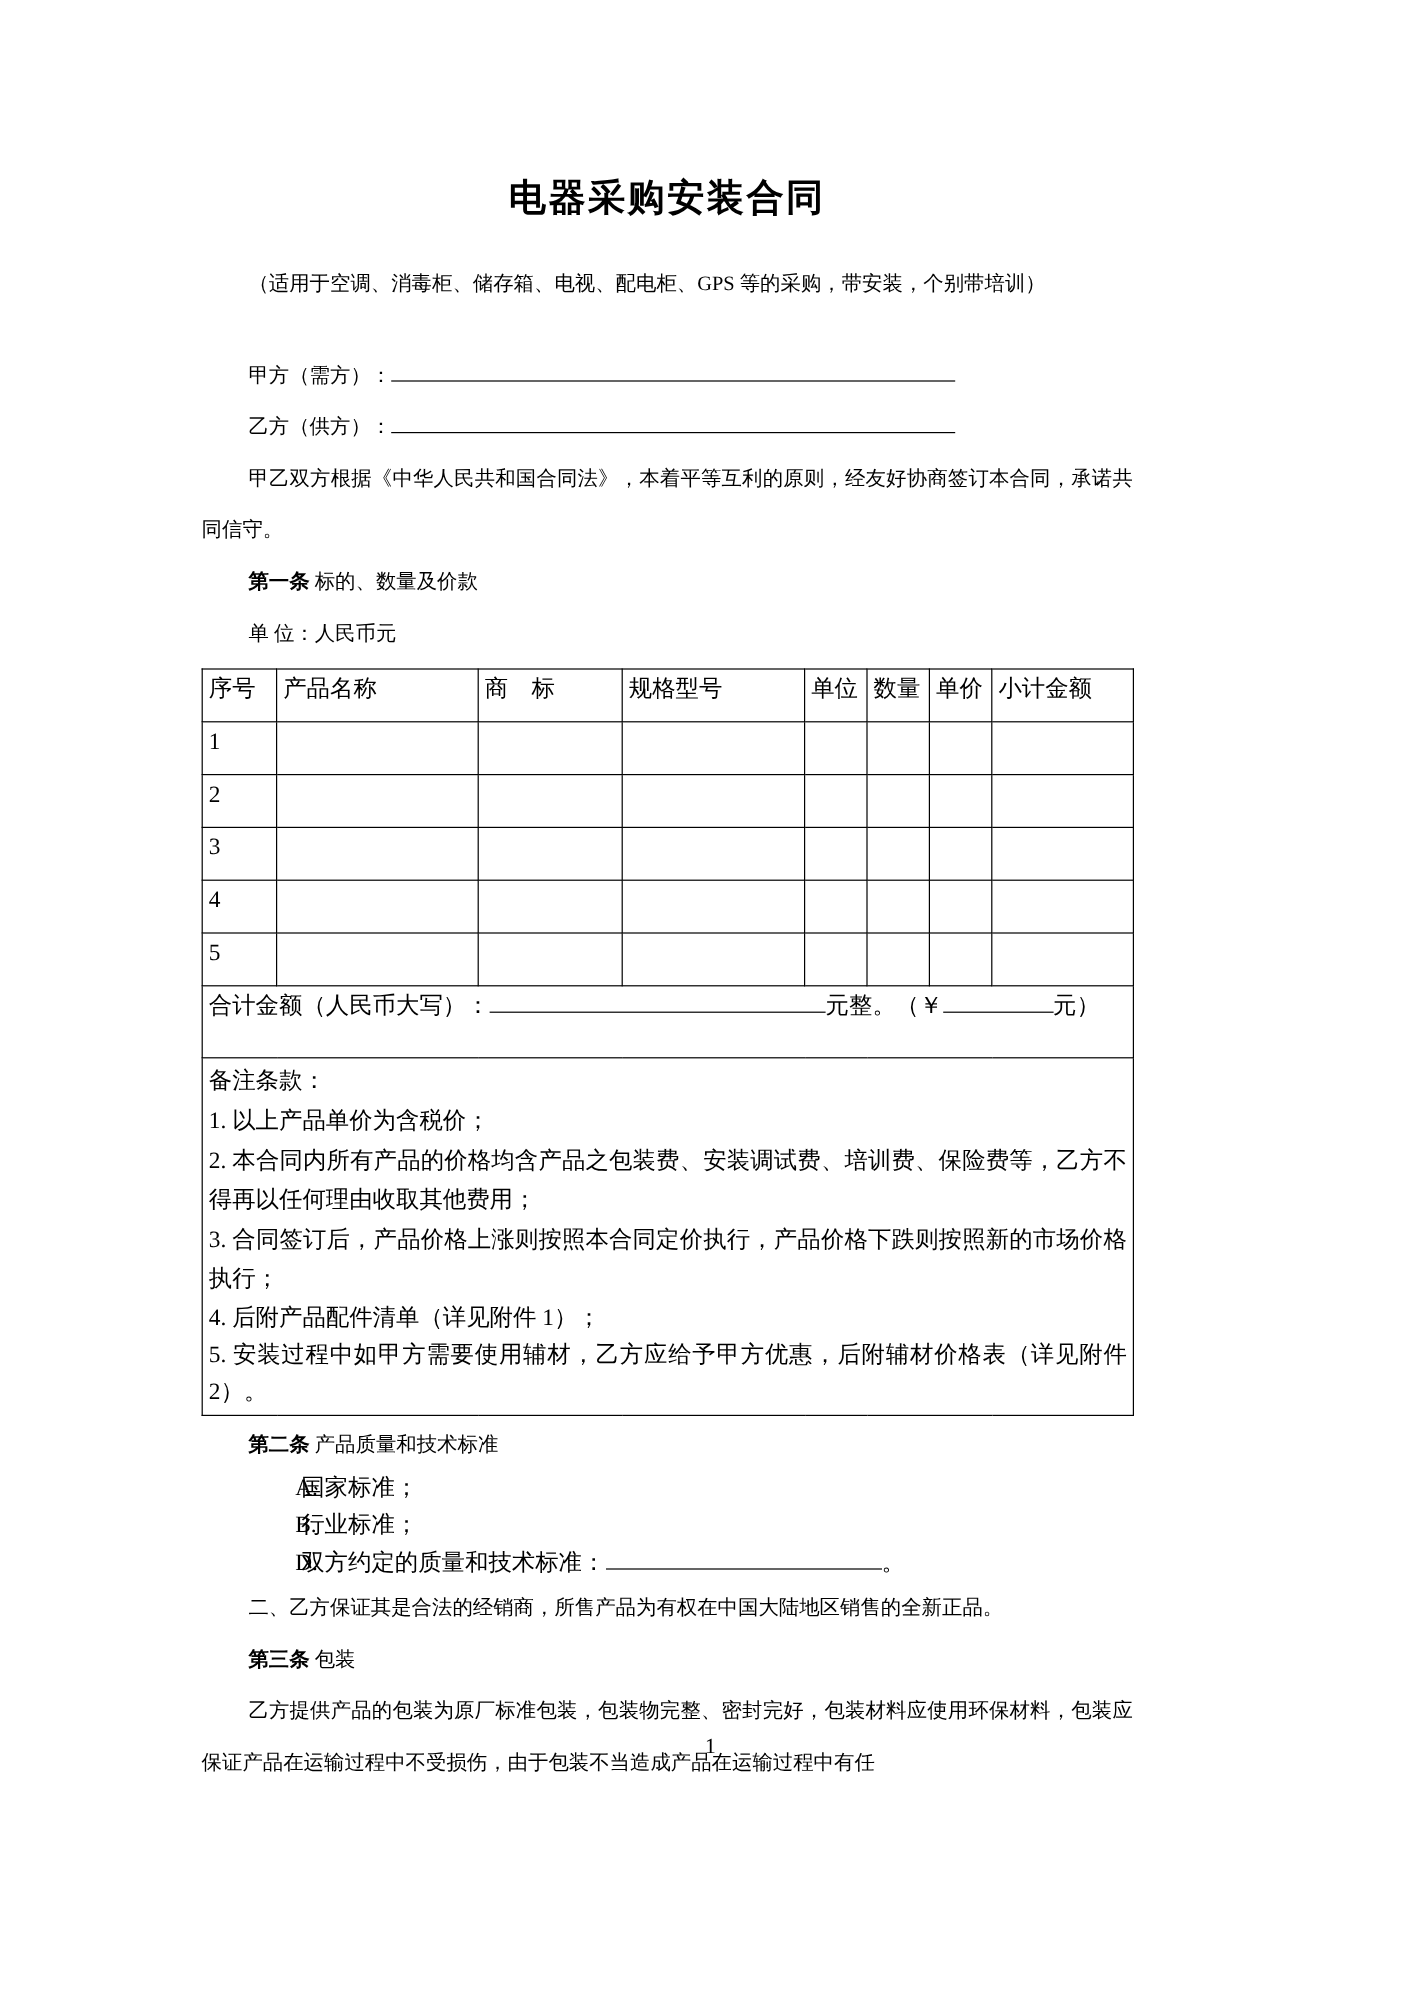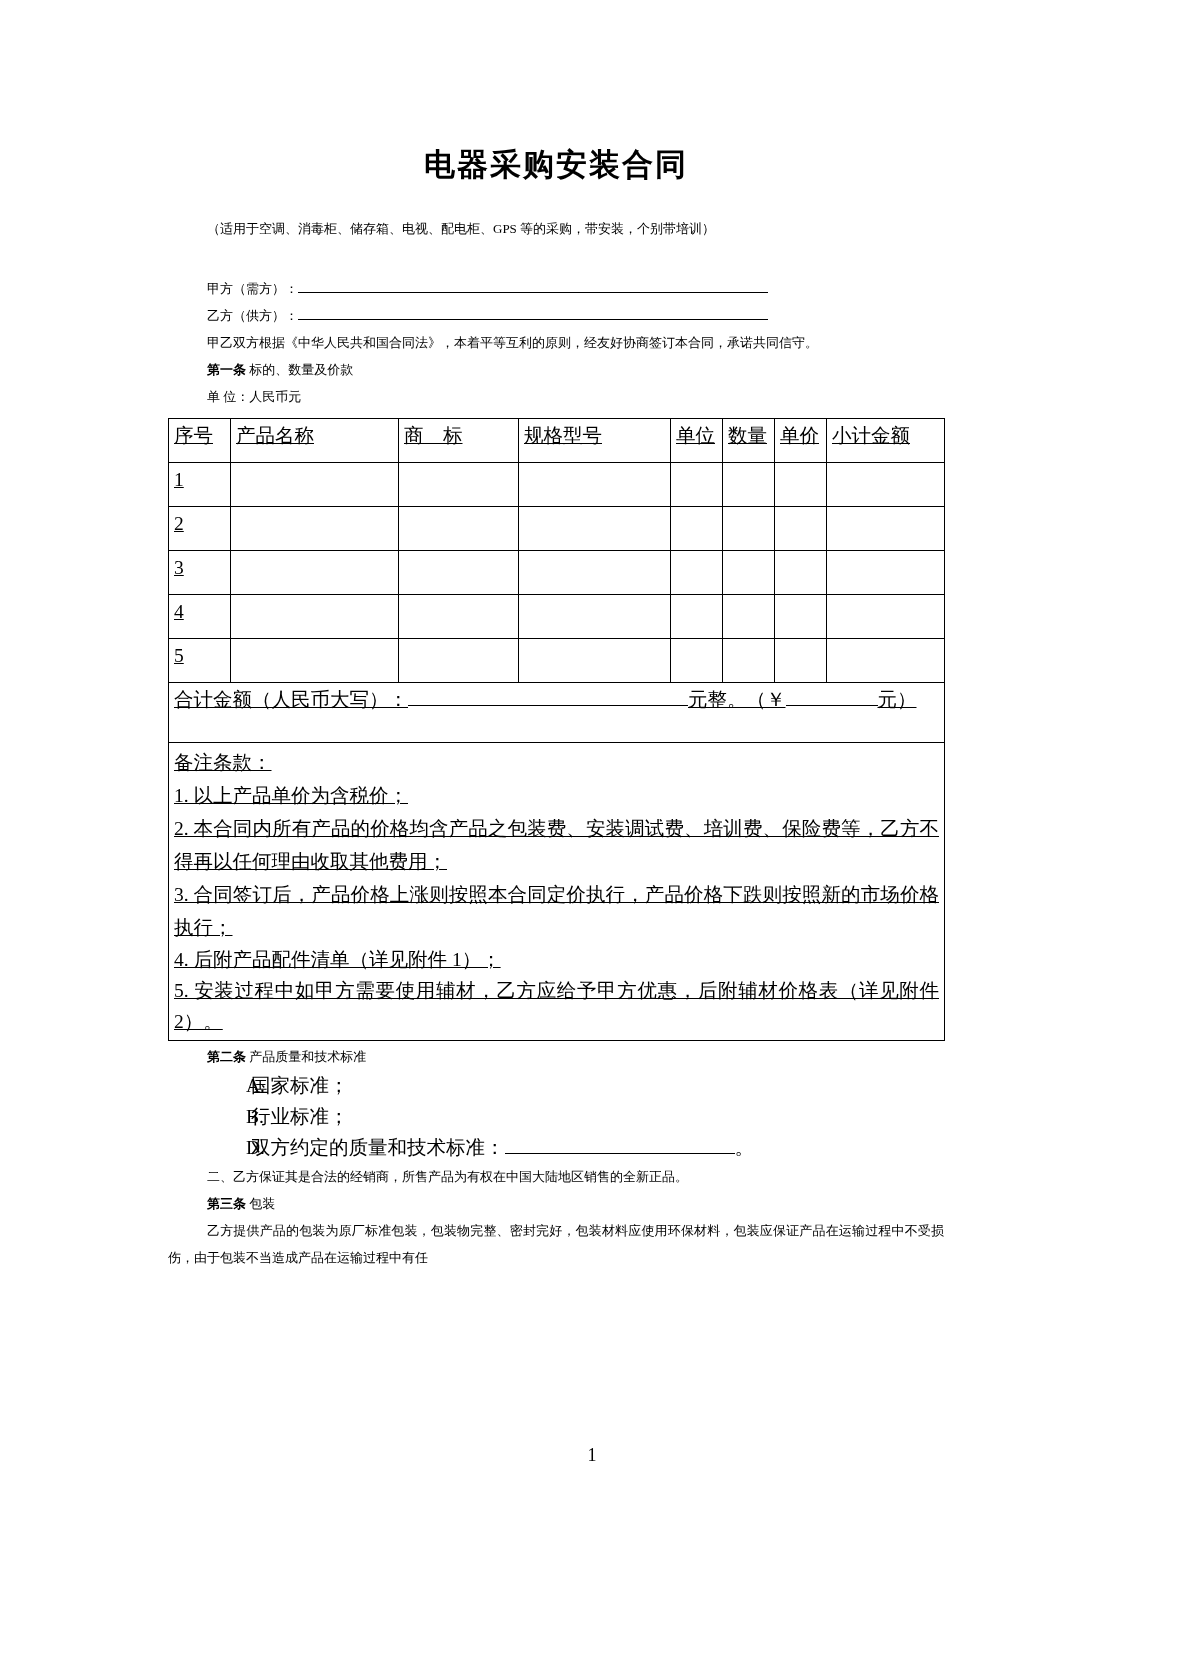--- a/index.html
+++ b/index.html
@@ -32,22 +32,22 @@
     font-size: 31px;
     font-weight: bold;
     letter-spacing: 2px;
     margin-top: 146px;
     line-height: 1.2;
     font-family: "Liberation Sans", "DejaVu Sans", sans-serif;
   }
 
   
   .para {
-    font-size: 13px;
-    line-height: 27px;
+    font-size: 17px;
+    line-height: 43px;
     text-align: justify;
     text-justify: inter-ideograph;
     margin: 0;
   }
   .indent2 { text-indent: 39px; }
   .gap-sub { margin-top: 32px; }
   .gap-party { margin-top: 33px; }
 
   .blank-line {
     display: inline-block;
@@ -62,21 +62,20 @@
   .bl-std  { width: 230px; }
 
   .clause-title { font-weight: bold; font-family: "Liberation Sans","DejaVu Sans",sans-serif; }
 
   
   .tbl-wrap { margin-top: 8px; }
   table.goods {
     border-collapse: collapse;
     width: 776px;
     table-layout: fixed;
-    text-decoration: underline;
   }
   table.goods td {
     border: 1.4px solid #000;
     font-size: 19.5px;
     padding: 3px 5px;
     vertical-align: top;
     line-height: 28px;
   }
   table.goods td.hdr { height: 44px; }
   table.goods td.row-cell { height: 44px; }

